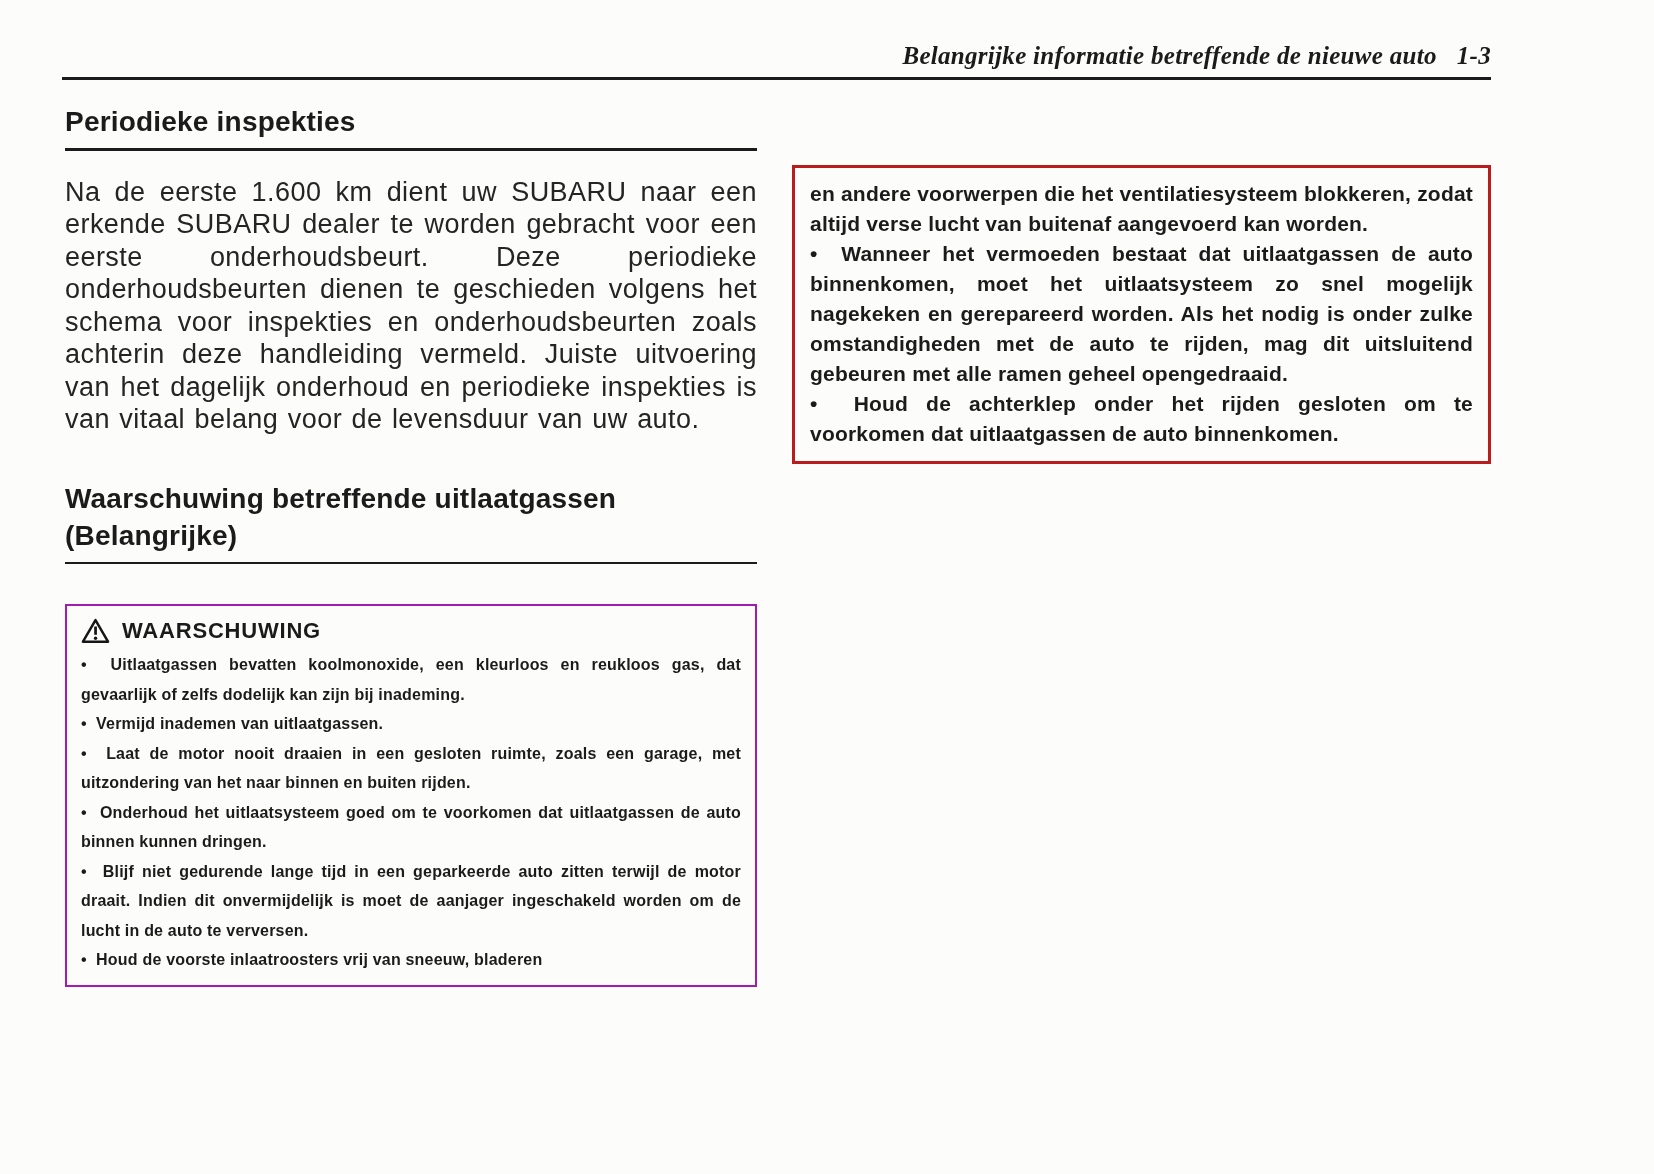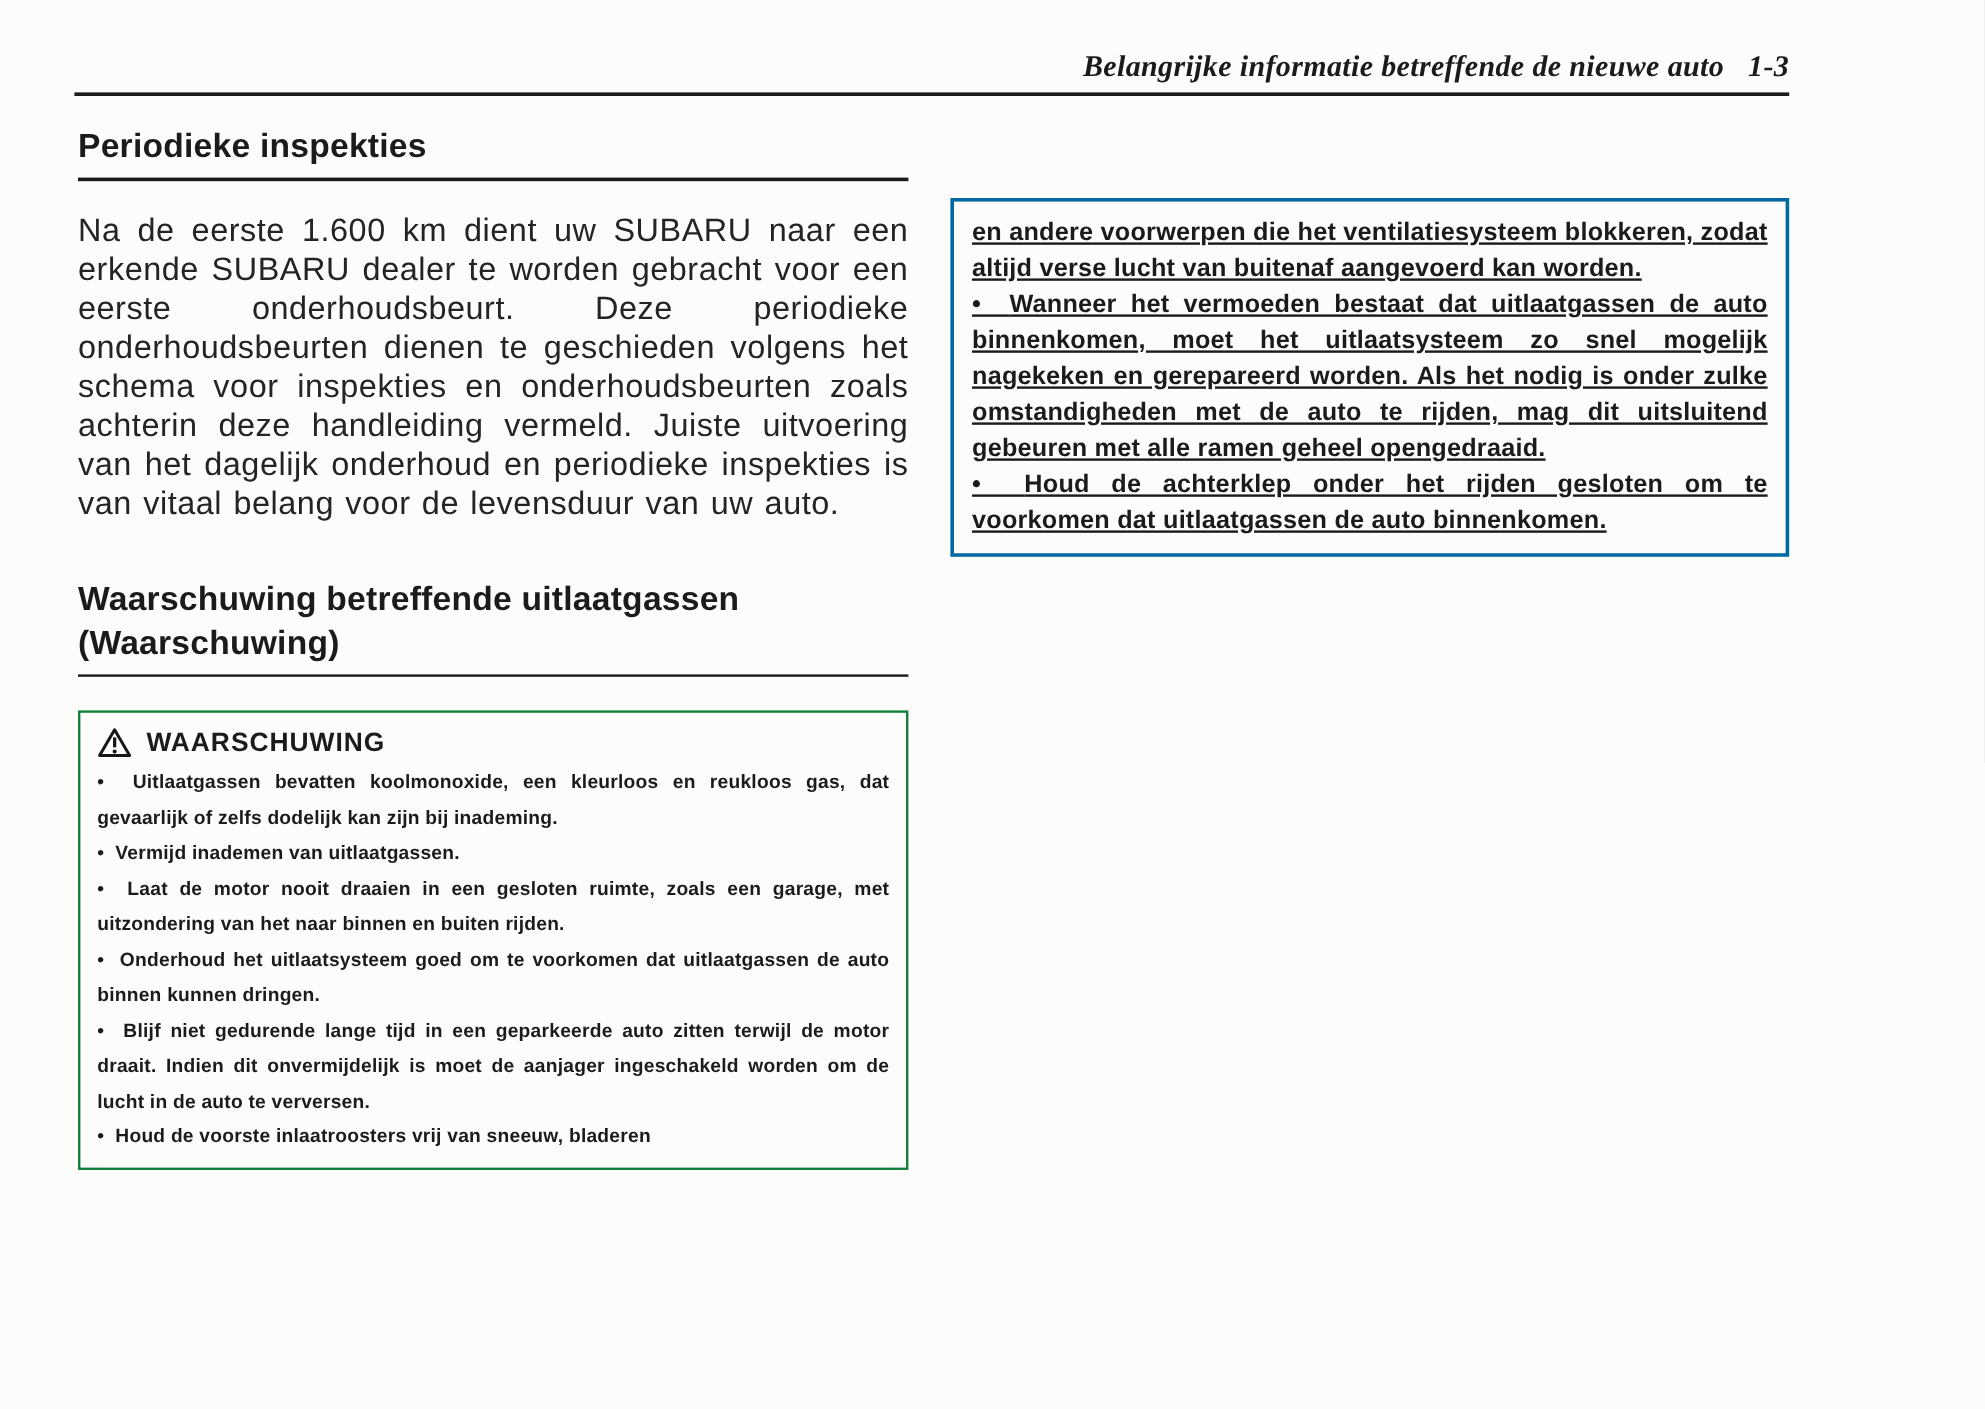--- a/index.html
+++ b/index.html
@@ -72,22 +72,22 @@
     font-size: 27px;
     line-height: 32.5px;
     letter-spacing: 0.45px;
     word-spacing: 1.5px;
     text-align: justify;
     color: #242424;
   }
 
   
   .warning-box {
-    margin-top: 28px;
-    border: 2px solid #15803d;
+    margin-top: 40px;
+    border: 2px solid #a21caf;
     padding: 10px 14px 10px 14px;
   }
   .warning-title-row {
     display: flex;
     align-items: center;
     gap: 12px;
     font-size: 22px;
     font-weight: bold;
     letter-spacing: 0.8px;
     line-height: 30px;
@@ -100,23 +100,22 @@
     font-weight: bold;
     line-height: 29.5px;
     letter-spacing: 0.2px;
     text-align: justify;
   }
   .warn-text p.bullet::before {
     content: "\2022\00a0\00a0";
   }
 
   .continuation-box {
-    border: 3px solid #0369a1;
+    border: 3px solid #b91c1c;
     padding: 11px 15px 12px 15px;
-    text-decoration: underline;
   }
   .continuation-box .warn-text {
     font-size: 21px;
     line-height: 30px;
     letter-spacing: 0.2px;
   }
 </style>
 </head>
 <body>
 
@@ -129,21 +128,21 @@
 
   <div class="col-left">
 
     <div class="section-heading">Periodieke inspekties</div>
     <div class="heading-rule"></div>
 
     <p class="body-paragraph">Na de eerste 1.600 km dient uw SUBARU naar een erkende SUBARU dealer te worden gebracht voor een eerste onderhoudsbeurt. Deze periodieke onderhoudsbeurten dienen te geschieden volgens het schema voor inspekties en onderhoudsbeurten zoals achterin deze handleiding vermeld. Juiste uitvoering van het dagelijk onderhoud en periodieke inspekties is van vitaal belang voor de levensduur van uw auto.</p>
 
     <div class="section-heading exhaust-heading">
       <div>Waarschuwing betreffende uitlaatgassen</div>
-      <div>(Waarschuwing)</div>
+      <div>(Belangrijke)</div>
     </div>
     <div class="heading-rule"></div>
 
     <div class="warning-box">
       <div class="warning-title-row">
         <span class="warning-icon">
           <svg width="29" height="26" viewBox="0 0 24 22" aria-hidden="true">
             <path d="M12 1.8 L22.6 20 L1.4 20 Z" fill="none" stroke="#161616" stroke-width="2.1" stroke-linejoin="round"></path>
             <rect x="10.9" y="7.2" width="2.3" height="7" fill="#161616"></rect>
             <circle cx="12.05" cy="17.1" r="1.45" fill="#161616"></circle>

